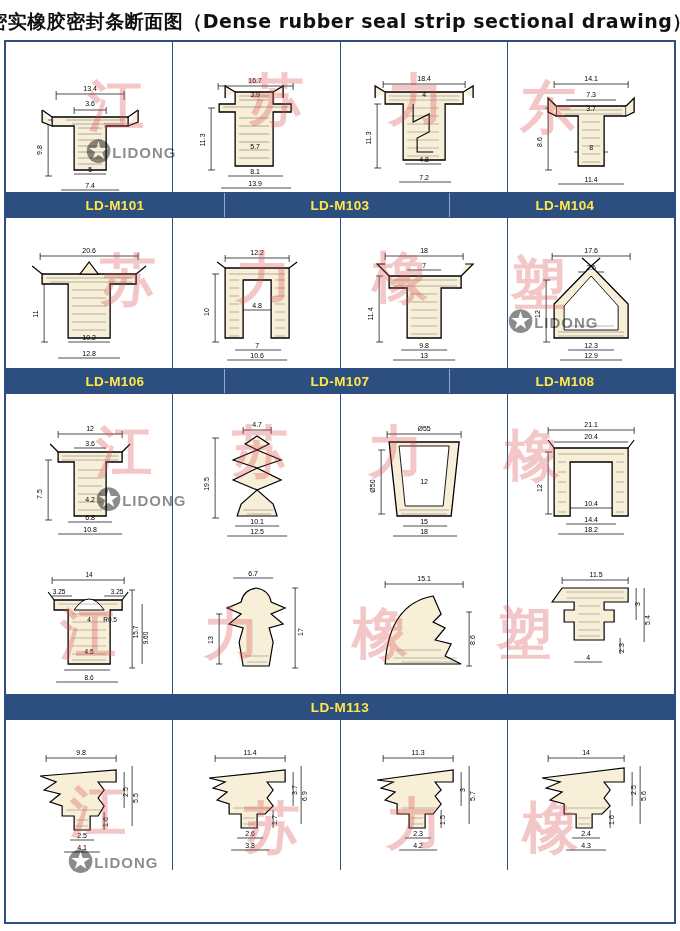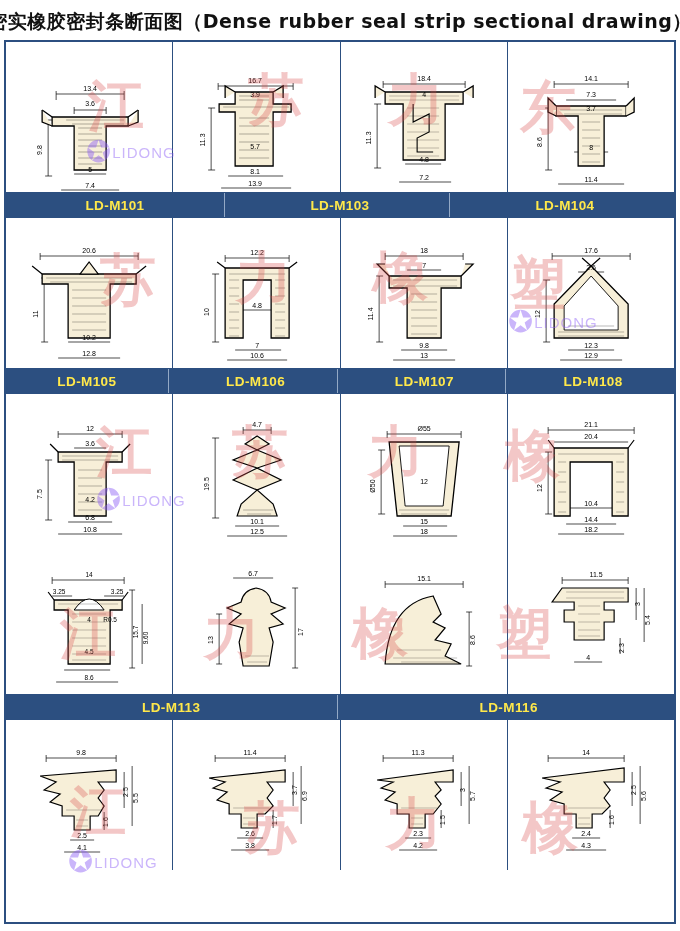--- a/index.html
+++ b/index.html
@@ -86,24 +86,24 @@
     position:absolute;
     color:#d94a4a;
     opacity:0.30;
     font-size:56px;
     font-weight:bold;
     font-family:"DejaVu Sans", sans-serif;
     line-height:1;
   }
   .wm-logo{
     position:absolute;
-    color:#8b5cf6;
+    color:#000000;
     opacity:0.45;
     font-size:15px;
-    font-weight:normal;
+    font-weight:bold;
     font-family:"Liberation Sans", sans-serif;
     letter-spacing:1px;
   }
   .wm-logo .mark{
     font-size:30px;
     display:inline-block;
     transform:translateY(4px);
   }
 </style>
 </head>
@@ -366,23 +366,20 @@
             <text x="32" y="96" transform="rotate(-90 32 96)">12</text>
             <text x="83" y="130">12.3</text>
             <text x="83" y="140">12.9</text>
           </g>
         </svg>
       </div>
     </div>
 
     <div class="row labels">
       <div class="cell">
-          <span class="label-text">LD-M105</span>
-        </div>
-      <div class="cell">
           <span class="label-text">LD-M106</span>
         </div>
       <div class="cell">
           <span class="label-text">LD-M107</span>
         </div>
       <div class="cell">
           <span class="label-text">LD-M108</span>
         </div>
     </div>
 
@@ -607,23 +604,20 @@
             <text x="116" y="104" transform="rotate(-90 116 104)">2.3</text>
           </g>
         </svg>
       </div>
     </div>
 
     <div class="row labels">
       <div class="cell">
           <span class="label-text">LD-M113</span>
         </div>
-      <div class="cell">
-          <span class="label-text">LD-M116</span>
-        </div>
     </div>
 
     <div class="row figs">
 
       <div class="cell">
         <svg class="fig-svg" viewBox="0 0 166 150">
           <g stroke="#000" fill="none" stroke-width="0.7">
             <line x1="40" y1="38" x2="110" y2="38"></line>
               <line x1="40" y1="35" x2="40" y2="42"></line>
               <line x1="110" y1="35" x2="110" y2="42"></line>

